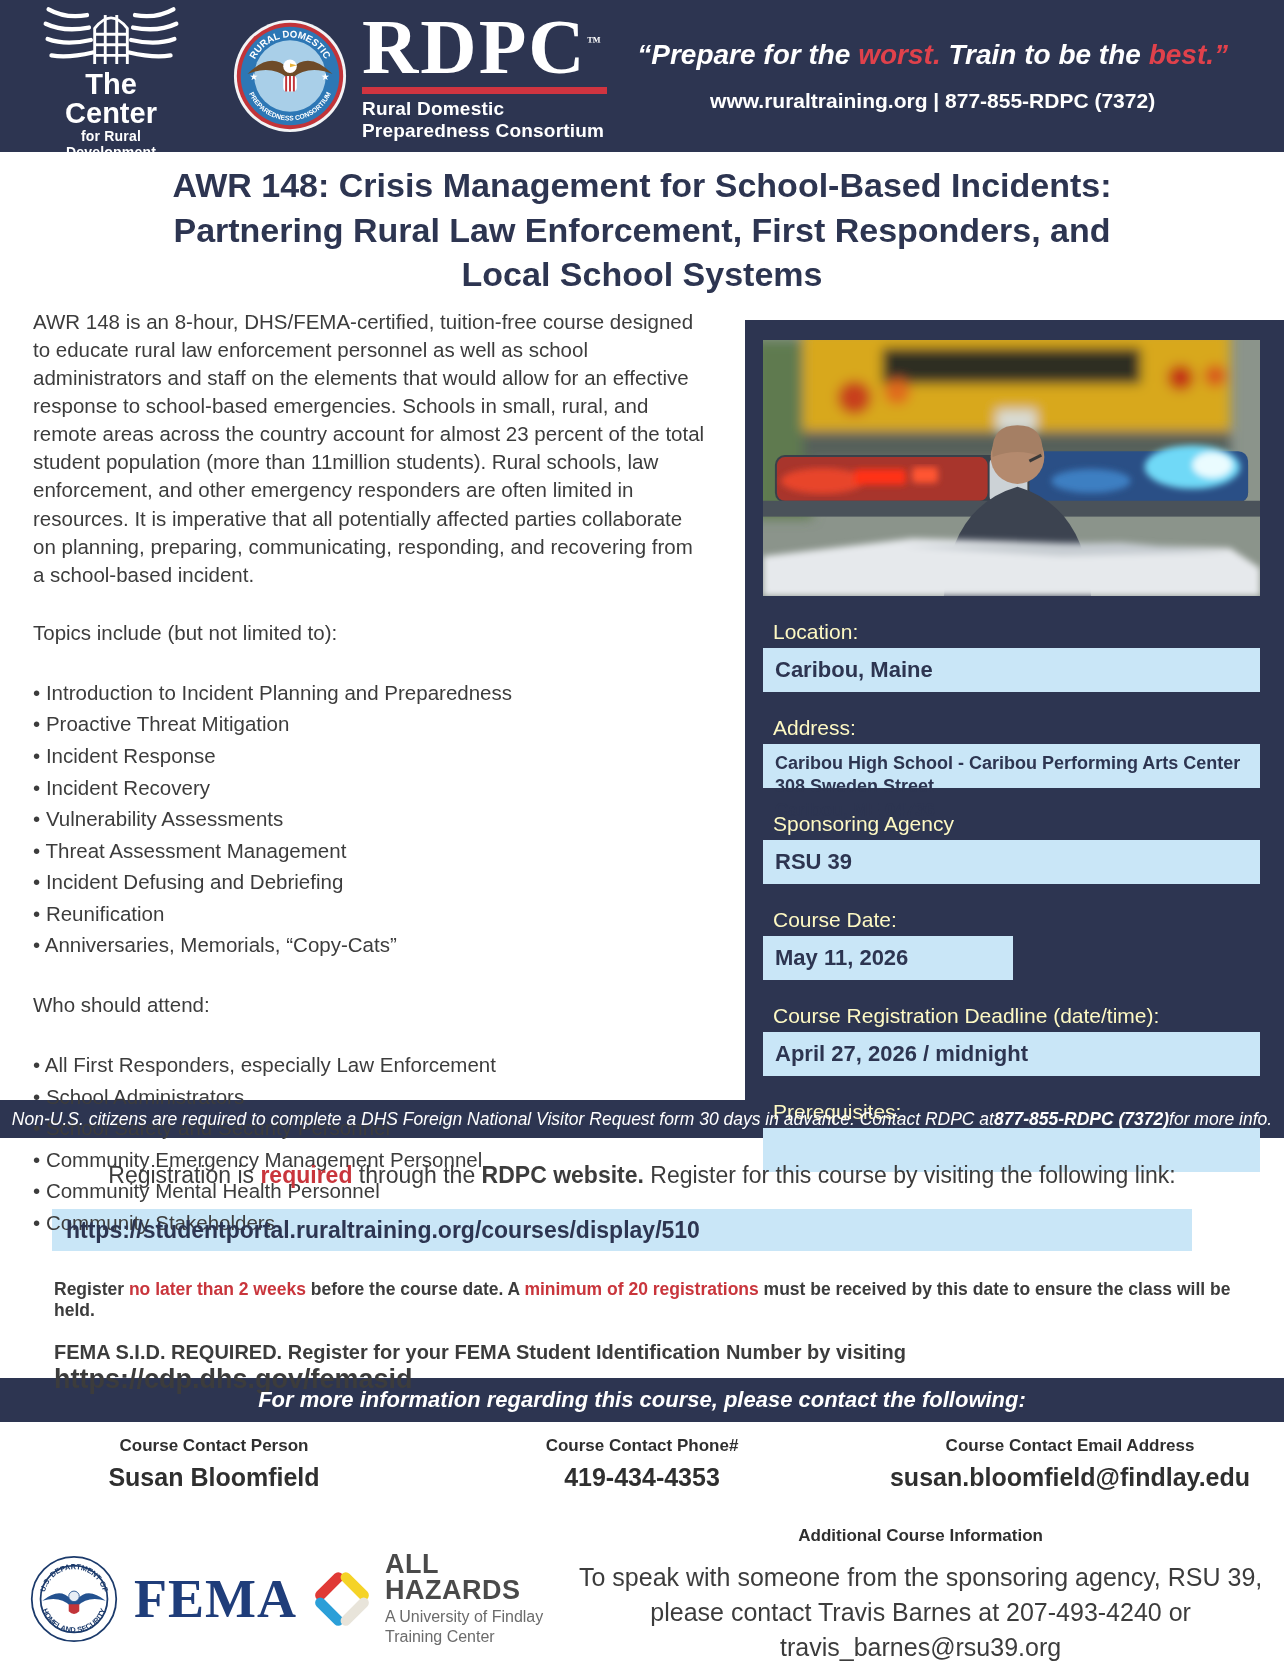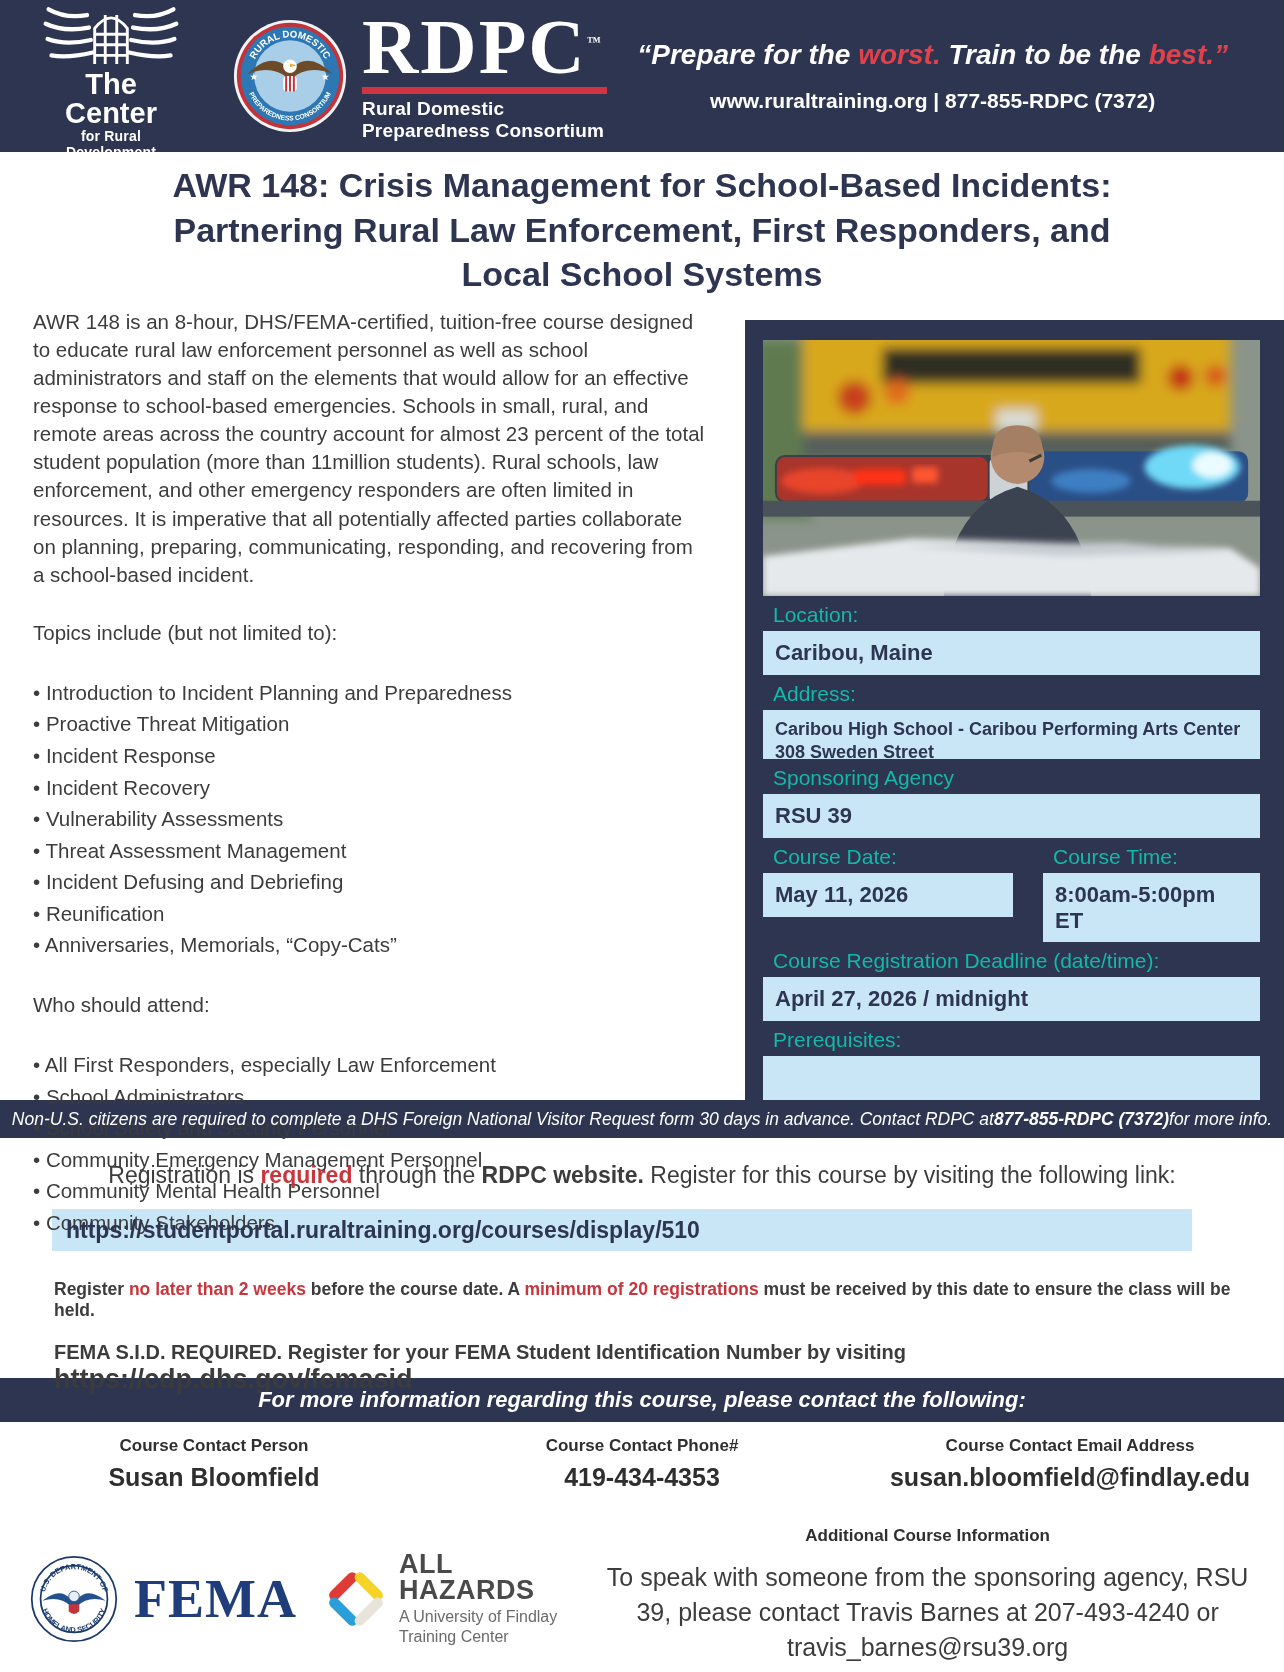--- a/index.html
+++ b/index.html
@@ -35,21 +35,21 @@
   .intro { width:672px; }
   .section-heading { margin-top:30px; }
   .bullet-list { list-style:none; margin-top:30px; }
   .bullet-list li { line-height:1.54; }
   .bullet-list li::before { content:"• "; }
   .right-panel {
     margin-left:auto; width:539px; background:#2d3551; margin-top:20px;
     padding:20px 24px 0 18px; display:flex; flex-direction:column;
   }
   .course-photo { width:497px; height:256px; flex:0 0 auto; display:block; }
-  .field-label { color:#14b8a6; font-size:21px; padding:7px 0 4px 10px; }
+  .field-label { color:#fef9c3; font-size:21px; padding:24px 0 4px 10px; }
   .field-box {
     background:#c9e6f7; color:#2d3551; font-weight:bold; font-size:22px;
     padding:9px 12px 8px 12px; min-height:44px;
   }
   .address-box { font-size:18px; line-height:1.3; padding-top:8px; }
   .dt-row { display:flex;gap:16px; }
   .dt-col-left { width:250px; }
   .dt-col-right { flex:1; margin-left:14px; }
   .prereq-box { flex:1; margin-bottom:0; }
   
@@ -78,21 +78,21 @@
     font-style:italic; display:flex; align-items:center; justify-content:center;
   }
   .contacts { height:90px; display:flex; padding-top:14px; }
   .contact-col { flex:1; text-align:center; }
   .contact-label { font-size:17px; font-weight:bold; color:#2f2f2f; }
   .contact-value { font-size:25px; font-weight:bold; color:#2f2f2f; margin-top:7px; }
   
   .footer { height:156px; display:flex; padding:0 20px 0 30px; }
   .footer-logos { display:flex; align-items:center; margin-top:18px; }
   .dhs-seal { width:88px; height:88px; }
-  .fema-word { font-family:"Liberation Serif", serif; font-weight:bold; font-size:54px; color:#1f3d7a; margin:0 26px 0 16px; letter-spacing:1px; }
+  .fema-word { font-family:"Liberation Serif", serif; font-weight:bold; font-size:54px; color:#1f3d7a; margin:0 12px 0 16px; letter-spacing:1px; }
   .ah { display:flex; align-items:center; }
   .ah-icon { width:66px; height:66px; margin-right:10px; }
   .ah-text .ah-line { font-size:27px; font-weight:bold; color:#4a4a4a; line-height:.95; letter-spacing:.5px; }
   .ah-text .ah-sub { font-size:16px; color:#6b6b6b; margin-top:4px; line-height:1.2; }
   .footer-right { flex:1; margin-left:34px; text-align:center; }
   .additional-heading { font-size:17px; font-weight:bold; color:#2f2f2f; margin-top:14px; }
   .additional-text { font-size:25px; color:#3c3c3c; line-height:1.4; margin-top:14px; }
 </style>
 </head>
 <body>
@@ -257,24 +257,20 @@
       </div>
 
       <div class="field-label">Sponsoring Agency</div>
       <div class="field-box">RSU 39</div>
 
       <div class="dt-row">
         <div class="dt-col-left">
           <div class="field-label">Course Date:</div>
           <div class="field-box">May 11, 2026</div>
         </div>
-        <div class="dt-col-right">
-          <div class="field-label">Course Time:</div>
-          <div class="field-box">8:00am-5:00pm ET</div>
-        </div>
       </div>
 
       <div class="field-label">Course Registration Deadline (date/time):</div>
       <div class="field-box">April 27, 2026 / midnight</div>
 
       <div class="field-label">Prerequisites:</div>
       <div class="field-box prereq-box"></div>
     </div>
   </div>
 

